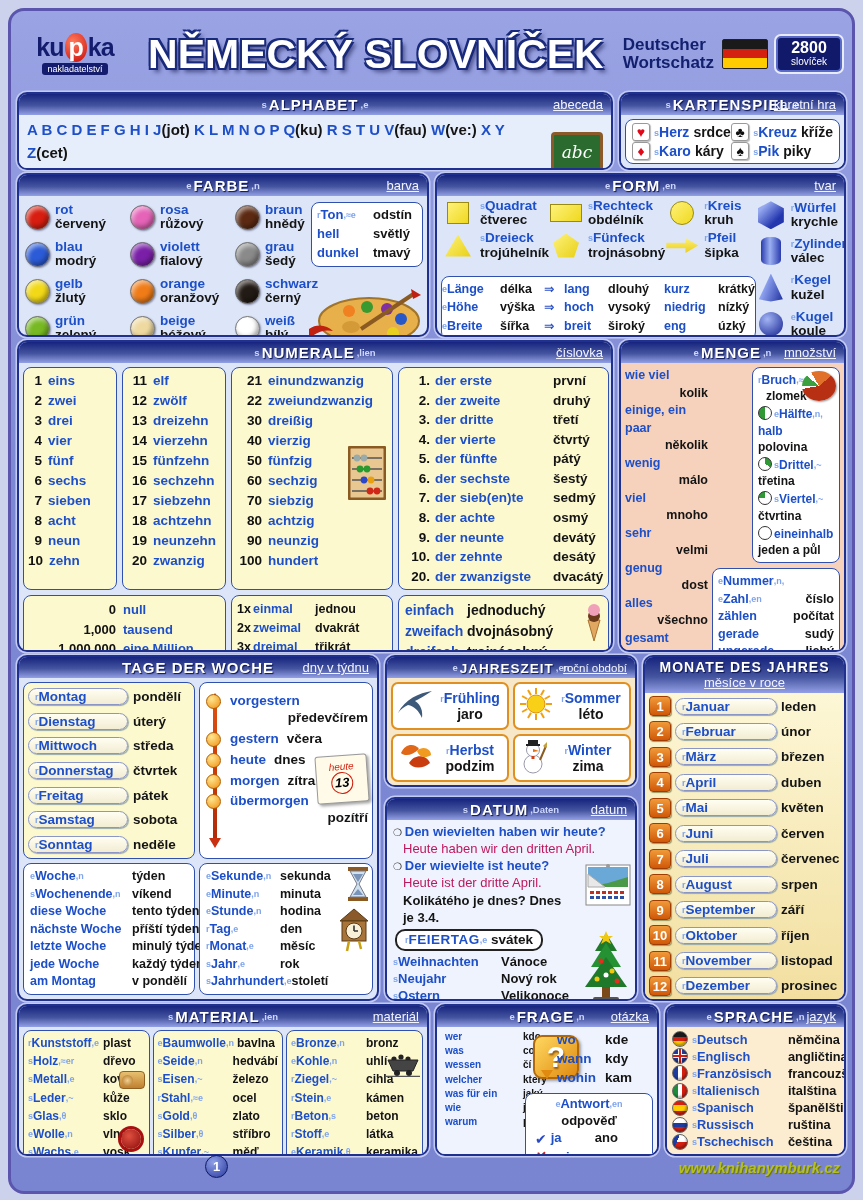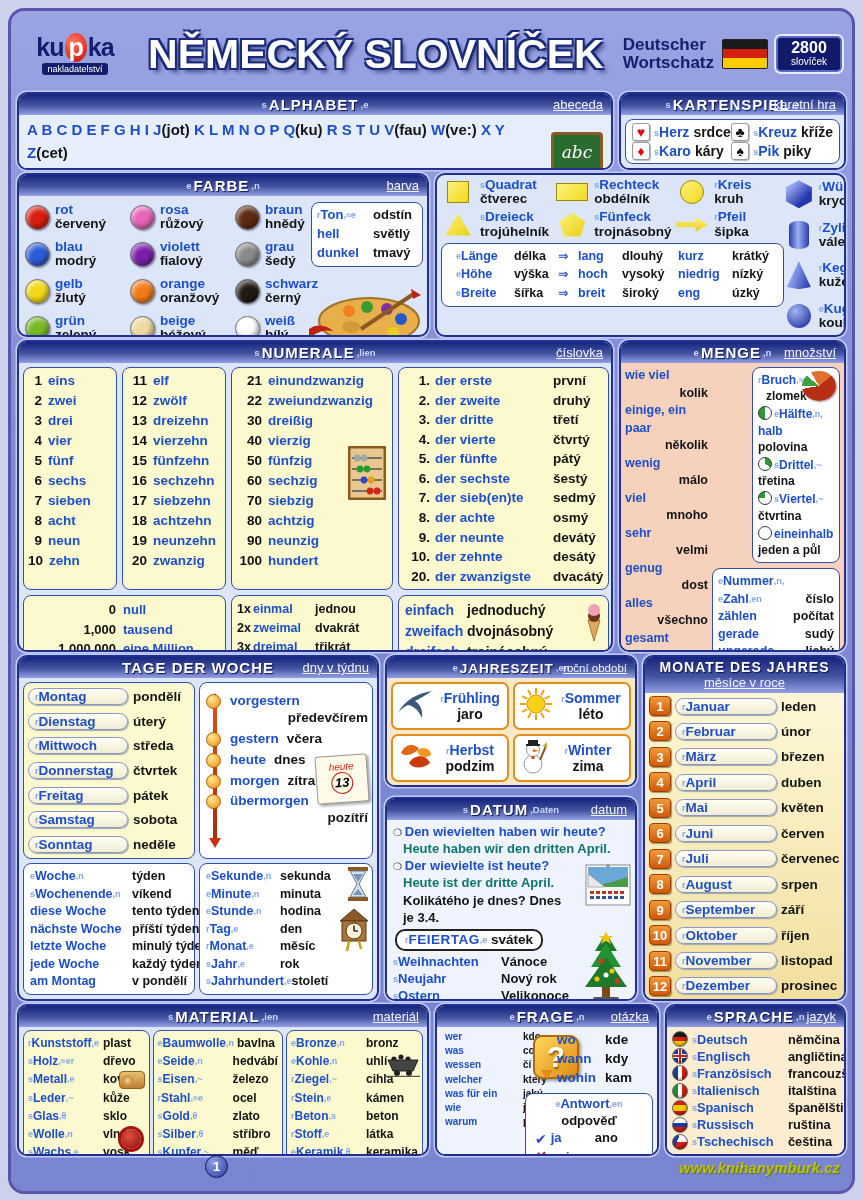--- a/index.html
+++ b/index.html
@@ -62,21 +62,21 @@
 .sh-it{display:flex;align-items:center;gap:5px;}
 .sh-ic{flex:0 0 34px;display:flex;align-items:center;justify-content:center;}
 .sh-tx{line-height:1.05;font-size:13.5px;}
 .shp{background:linear-gradient(135deg,#fef27a,#f0d81e);border:1px solid #9a8a10;}
 .k-square{width:22px;height:22px;}
 .k-rectangle{width:32px;height:18px;}
 .k-circle{width:24px;height:24px;border-radius:50%;}
 .k-triangle{width:26px;height:22px;border:none;clip-path:polygon(50% 0,100% 100%,0 100%);background:linear-gradient(135deg,#fef27a,#e8d015);}
 .k-pentagon{width:26px;height:24px;border:none;clip-path:polygon(50% 0,100% 38%,81% 100%,19% 100%,0 38%);background:linear-gradient(135deg,#fef27a,#e8d015);}
 .k-arrow{width:32px;height:18px;border:none;clip-path:polygon(0 35%,60% 35%,60% 8%,100% 50%,60% 92%,60% 65%,0 65%);background:linear-gradient(180deg,#fef27a,#e8c915);}
-.dims{margin-top:4px;padding:3px 14px;font-size:12.5px;line-height:1.5;}
+.dims{margin-top:16px;padding:3px 0;font-size:12.5px;line-height:1.5;}
 .dim-r{display:flex;white-space:nowrap;}
 .dim-r .g1{min-width:58px;}.dim-r .c1{min-width:44px;}.dim-r .ar{color:#2a50c8;font-weight:bold;min-width:20px;}
 .dim-r .g2{min-width:44px;}.dim-r .c2{min-width:56px;}.dim-r .g3{min-width:54px;}
 .form-right{flex:0 0 100px;display:flex;flex-direction:column;justify-content:space-between;padding:2px 0;}
 .sh3-it{display:flex;align-items:center;gap:5px;}
 .i3d{flex:0 0 30px;display:flex;justify-content:center;}
 .k-cube{width:26px;height:28px;clip-path:polygon(50% 0,100% 25%,100% 75%,50% 100%,0 75%,0 25%);background:linear-gradient(135deg,#97aaf0 20%,#2336ae 70%);}
 .k-cylinder{width:20px;height:28px;border-radius:9px/5px;background:linear-gradient(90deg,#2a3cae,#9cb0f2 45%,#2a3cae);}
 .k-cone{width:24px;height:28px;clip-path:polygon(50% 0,100% 92%,50% 100%,0 92%);background:linear-gradient(110deg,#8ea2f0 30%,#1e2f9e);}
 .k-sphere{width:24px;height:24px;border-radius:50%;background:radial-gradient(circle at 35% 30%,#a2b4f4,#121f8e);}
@@ -144,21 +144,21 @@
 .hourglass{position:absolute;right:3px;top:2px;}
 .cuckoo{position:absolute;right:3px;top:44px;}
 
 .jz-b{padding:4px;display:grid;grid-template-columns:1fr 1fr;grid-template-rows:1fr 1fr;gap:4px;background:#f6e8c8;}
 .jz-cell{background:#fff;border:2px solid #e09020;border-radius:7px;display:flex;align-items:center;gap:4px;padding:2px 4px;}
 .jz-tx{flex:1;text-align:center;font-size:14px;line-height:1.15;}
 
 .dat-b{padding:3px 6px;font-size:13px;line-height:1.32;background:#eef3fd;}
 .dat-q{color:#1d4fc8;font-weight:bold;}
 .dat-q:before{content:"❍ ";color:#444;font-size:10px;}
-.dat-a{color:#0f766e;font-weight:bold;padding-left:10px;}
+.dat-a{color:#be185d;font-weight:normal;padding-left:10px;}
 .dat-cz{color:#141414;font-weight:bold;padding-left:10px;}
 .datcal{position:absolute;right:4px;top:44px;}
 .feier{display:inline-block;background:#fff;border:2px solid #222;border-radius:10px;padding:0 8px;margin:3px 0 2px 2px;font-size:13.5px;}
 .feier .t{color:#1d4fc8;font-weight:bold;letter-spacing:.5px;}
 .hol-r{display:flex;white-space:nowrap;}
 .hol-r .g{min-width:108px;}
 .tree{position:absolute;right:2px;bottom:2px;}
 
 .mon-h{flex:0 0 36px;flex-direction:column;line-height:1.1;justify-content:center;}
 .mon-h .h-cz{position:static;}
@@ -381,20 +381,24 @@
           <circle cx="84" cy="24" r="6" fill="#8030a0"></circle>
               <circle cx="98" cy="34" r="6" fill="#2858c8"></circle>
           <circle cx="90" cy="48" r="6" fill="#e8d020"></circle>
           <line x1="58" y1="44" x2="112" y2="8" stroke="#8a5a22" stroke-width="4"></line>
           <path d="M108 4 L118 10 L110 14 Z" fill="#c02010"></path>
           <path d="M6 44 C14 38 24 40 30 46 C20 44 12 48 6 54 Z" fill="#c02010"></path>
         </svg>
       </div>
     </div>
     <div class="sec" style="flex:1;">
+      <div class="sec-h">
+        <span class="h-title"><span class="h-pfx">e</span><span class="h-main">FORM</span><span class="h-pfx">,en</span></span>
+        <span class="h-cz">tvar</span>
+      </div>
       <div class="sec-b form-b">
         <div class="form-left">
           <div class="shape-grid">
 
               <div class="sh-it">
                 <span class="sh-ic">
                     <span class="shp k-square"></span>
                   </span>
                 <span class="sh-tx"><span><span class="pfx">s</span><span class="de">Quadrat</span></span><br><span class="cz">čtverec</span></span>
               </div>

